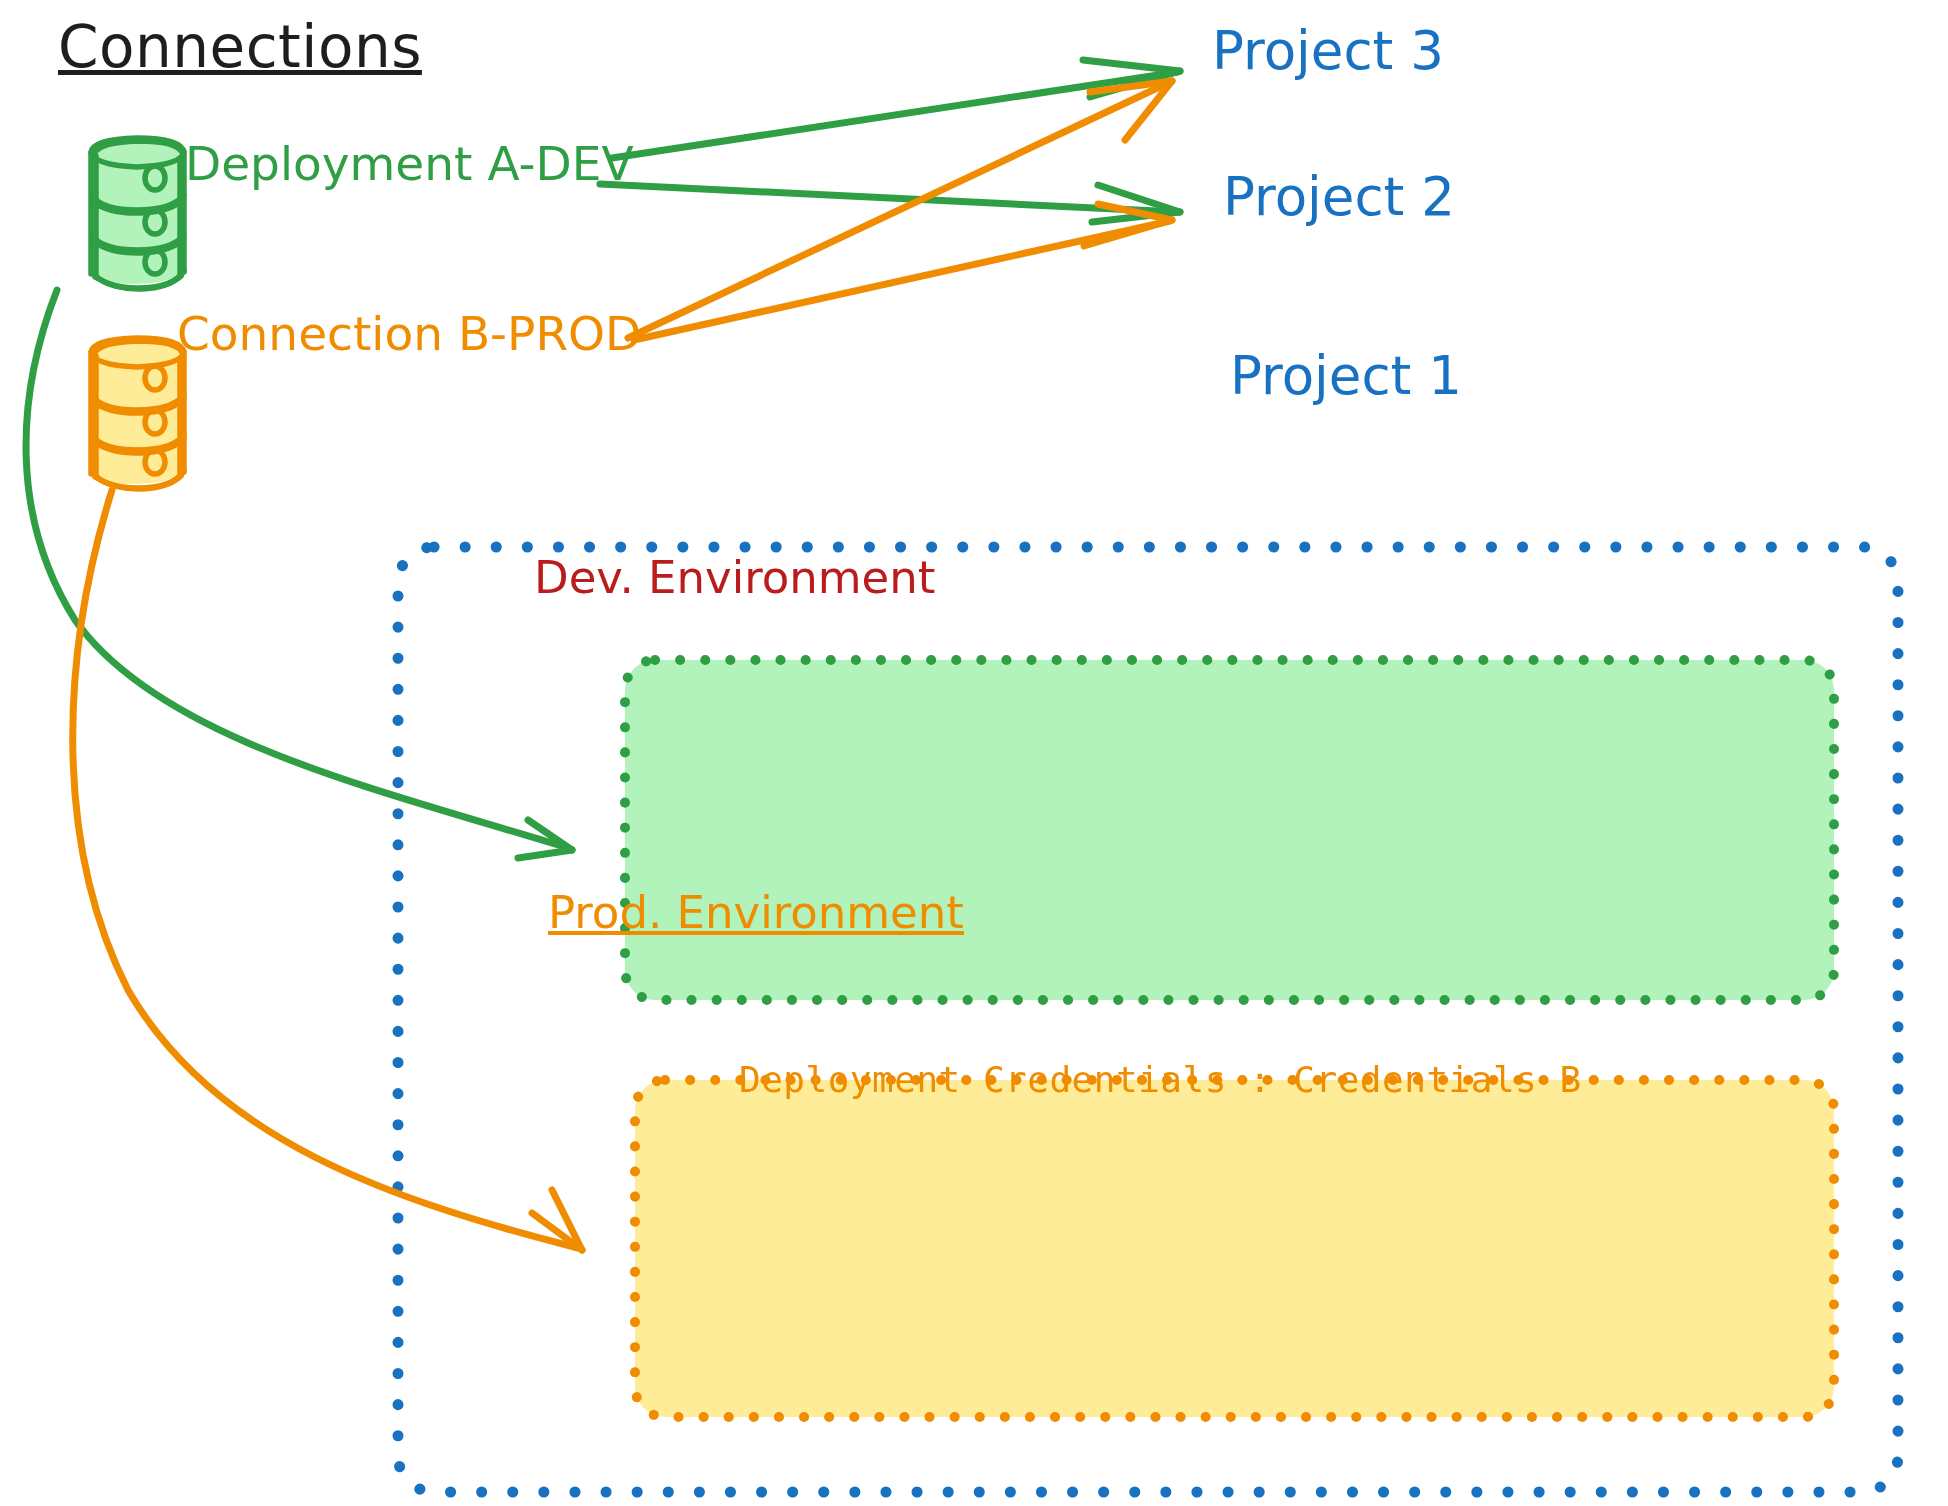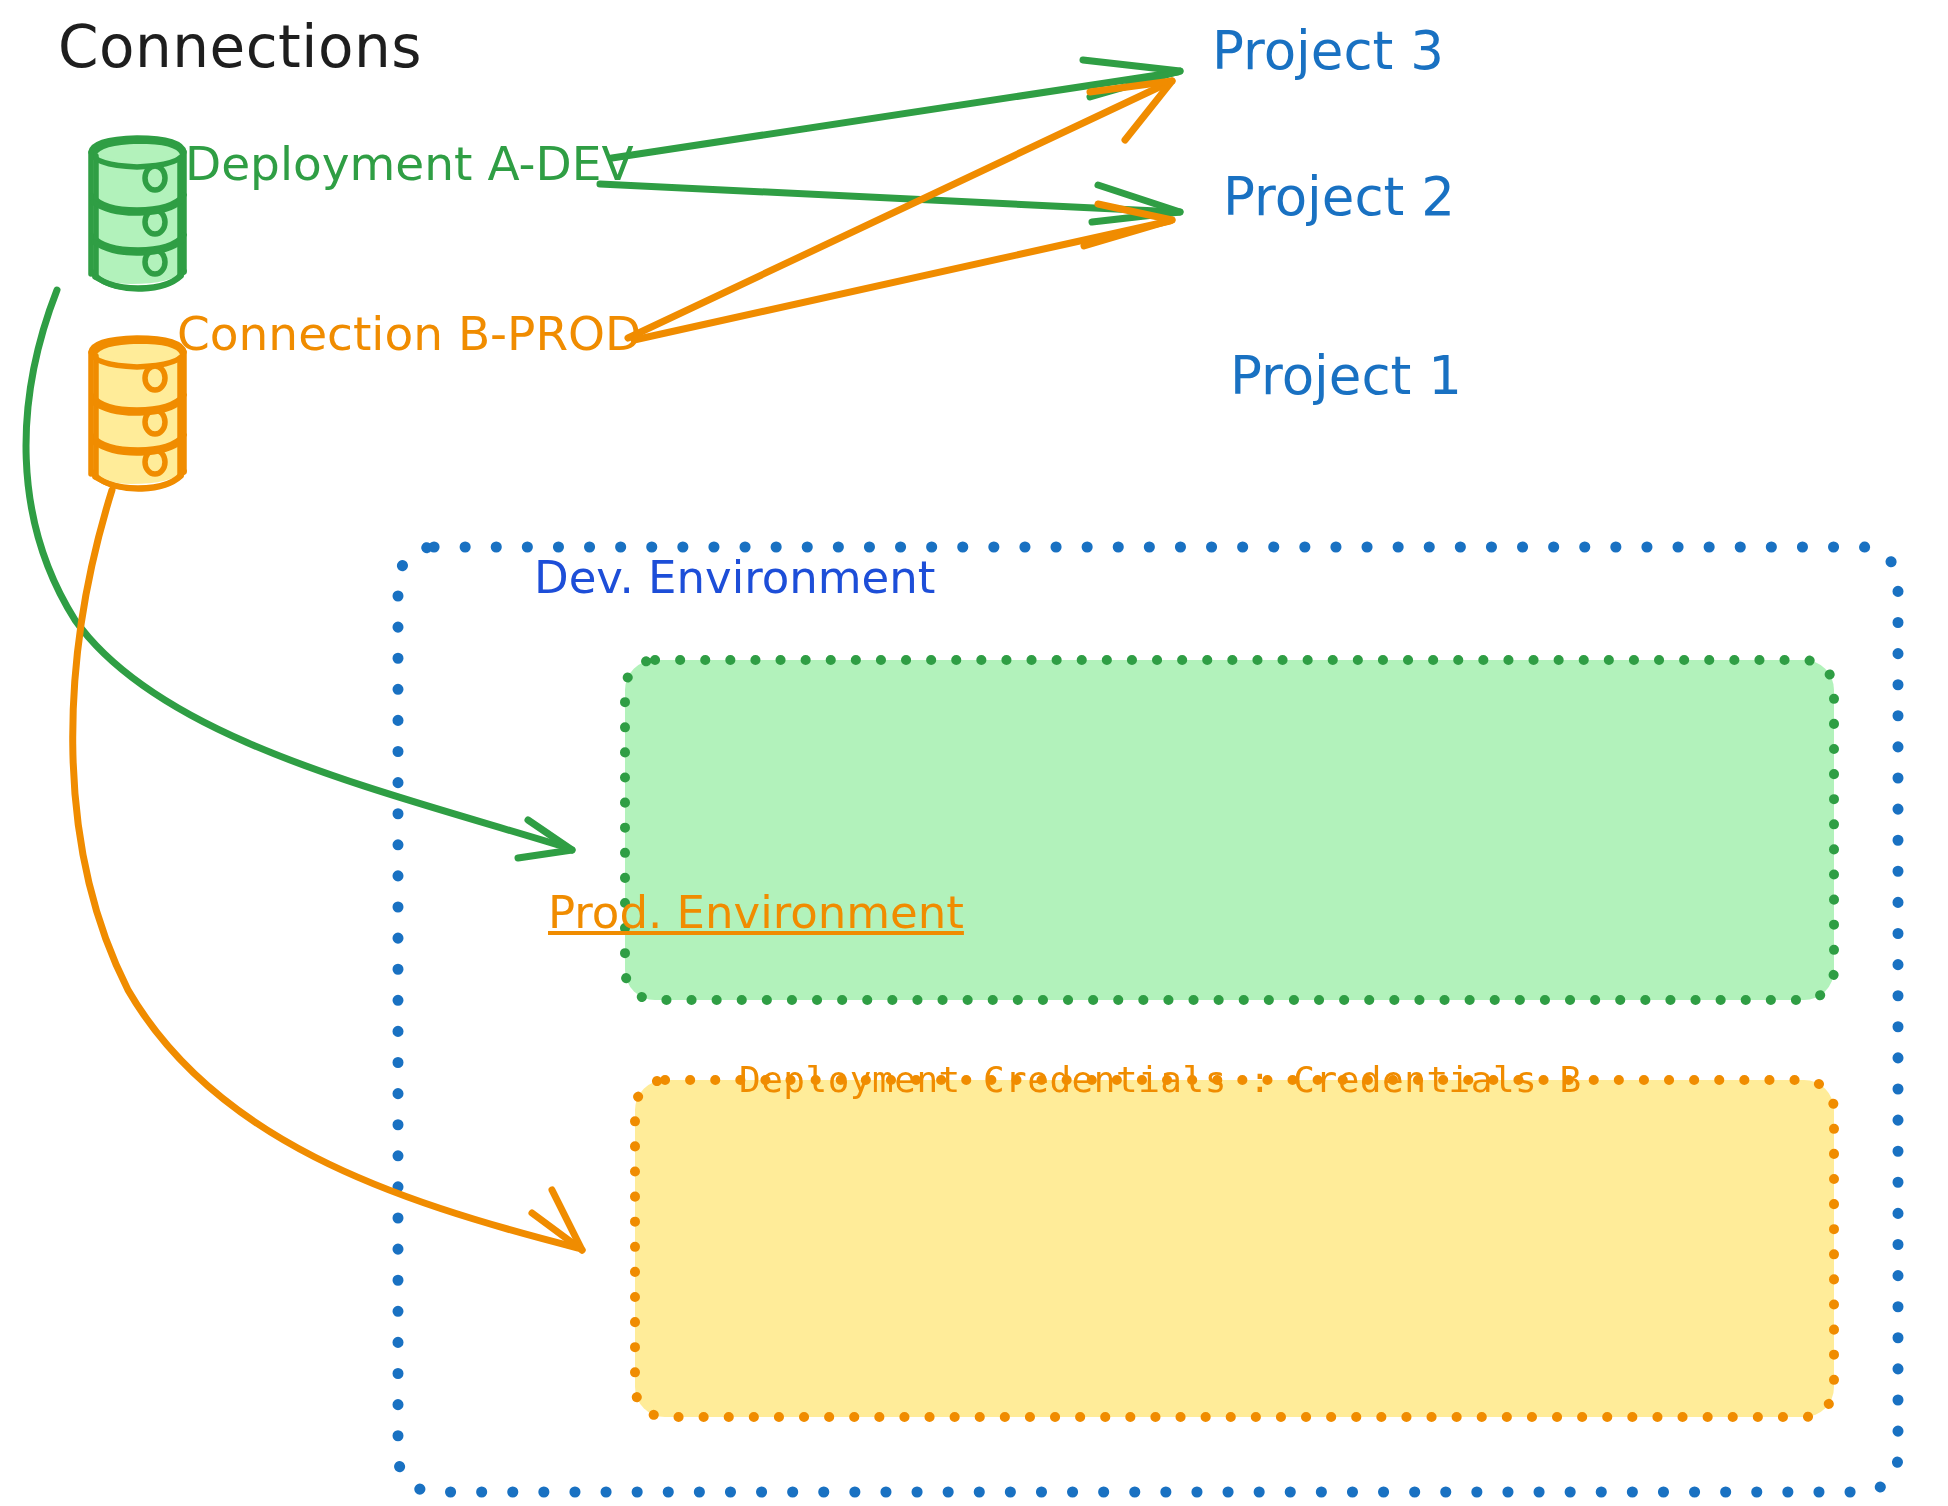--- a/index.html
+++ b/index.html
@@ -34,20 +34,21 @@
     position: absolute;
     white-space: nowrap;
     line-height: 1;
   }
   #title-connections {
     left: 58px;
     top: 18px;
     font-size: 58px;
     color: #1e1e1e;
     letter-spacing: 0.5px;
+    text-decoration: underline;
   }
   #label-conn-a {
     left: 185px;
     top: 140px;
     font-size: 47px;
     color: #2f9e44;
   }
   #label-conn-b {
     left: 177px;
     top: 310px;
@@ -70,21 +71,21 @@
   #label-project-1 {
     left: 1230px;
     top: 349px;
     font-size: 53px;
     color: #1971c2;
   }
   #label-dev-env {
     left: 534px;
     top: 555px;
     font-size: 45px;
-    color: #1d4ed8;
+    color: #b91c1c;
   }
   #label-prod-env {
     left: 548px;
     top: 890px;
     font-size: 45px;
     color: #f08c00;
     text-decoration: underline;
   }
   #label-dev-creds {
     left: 813px;

